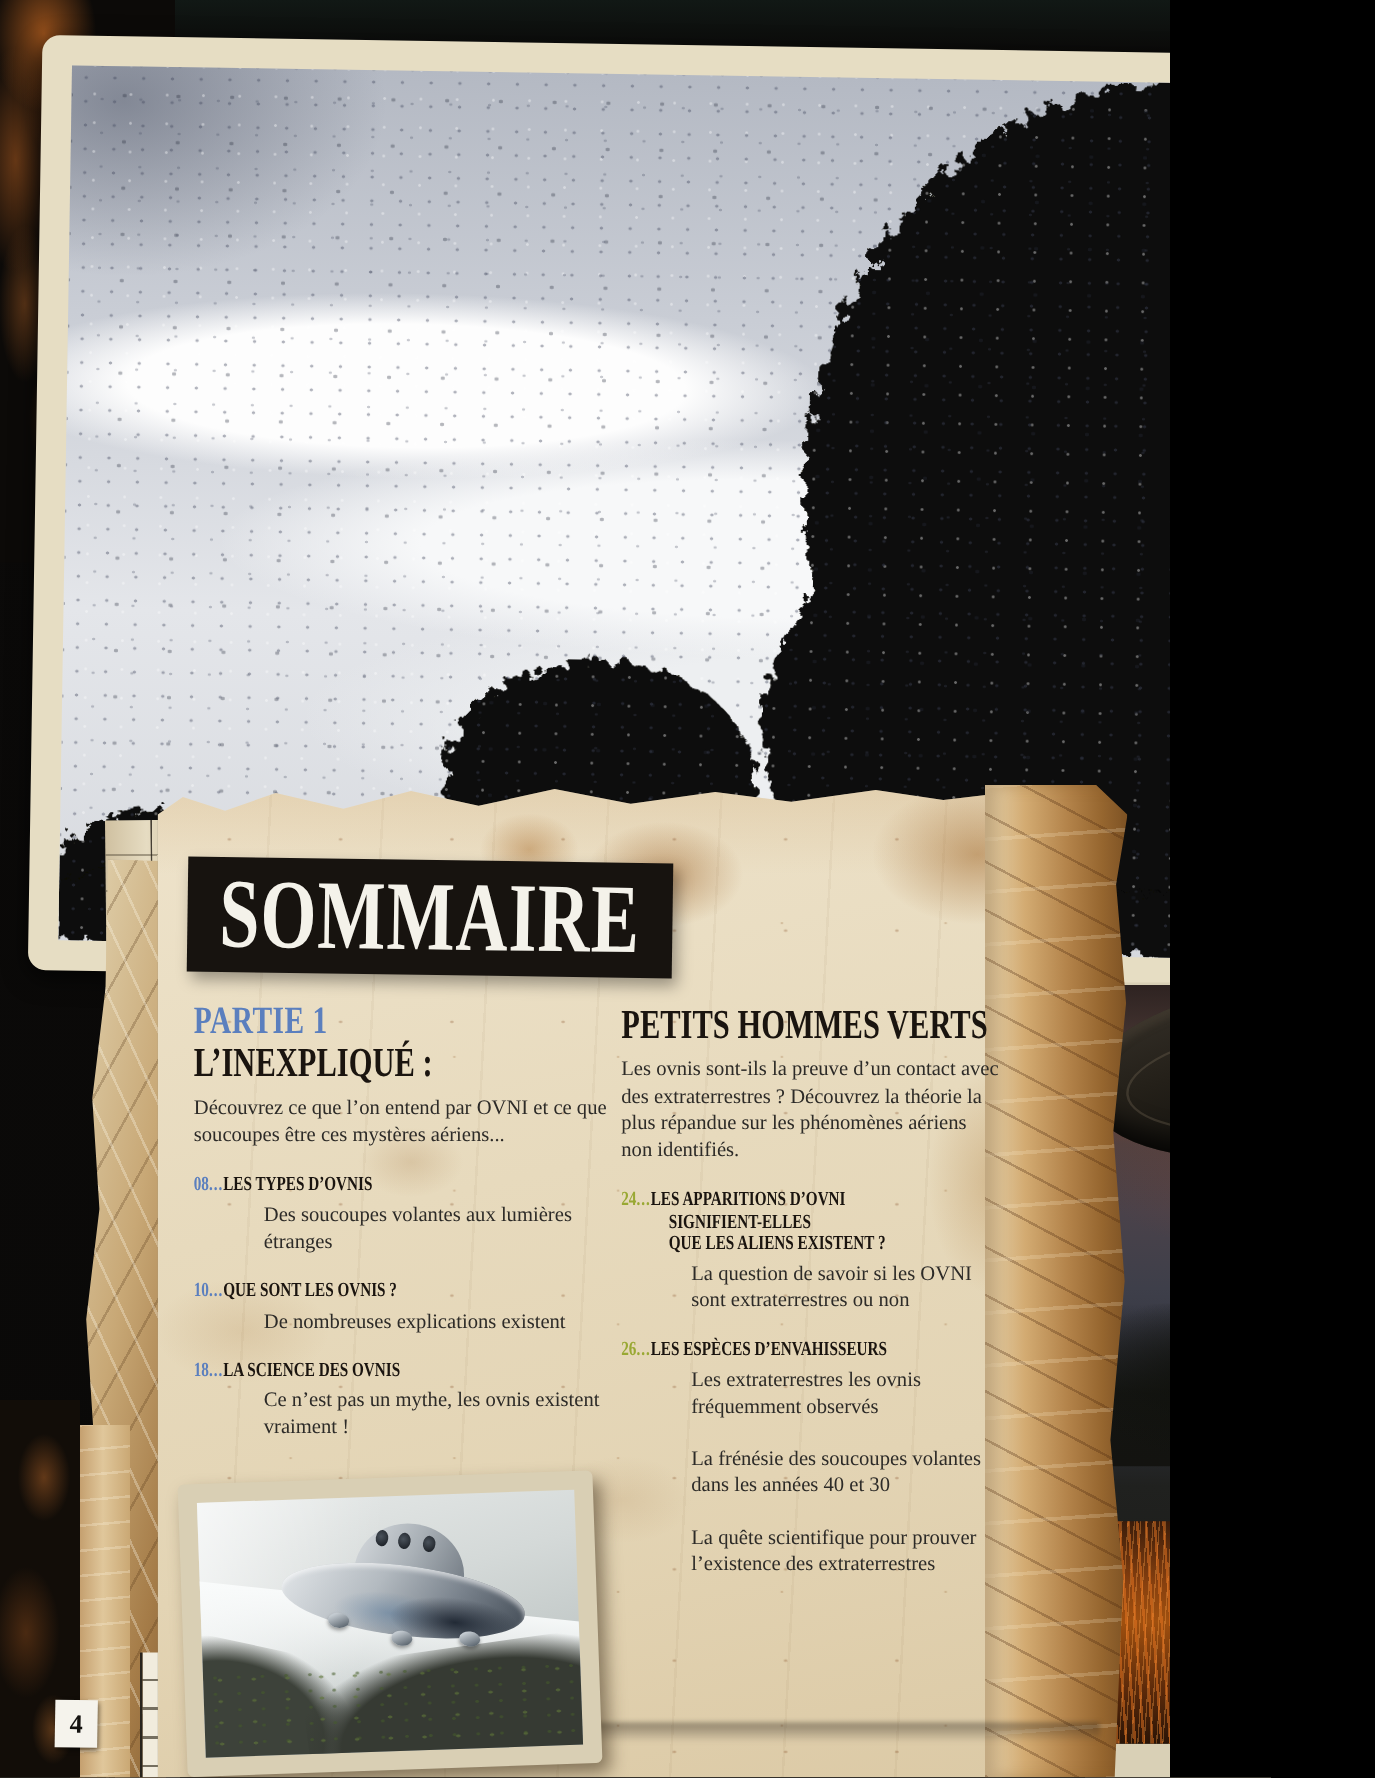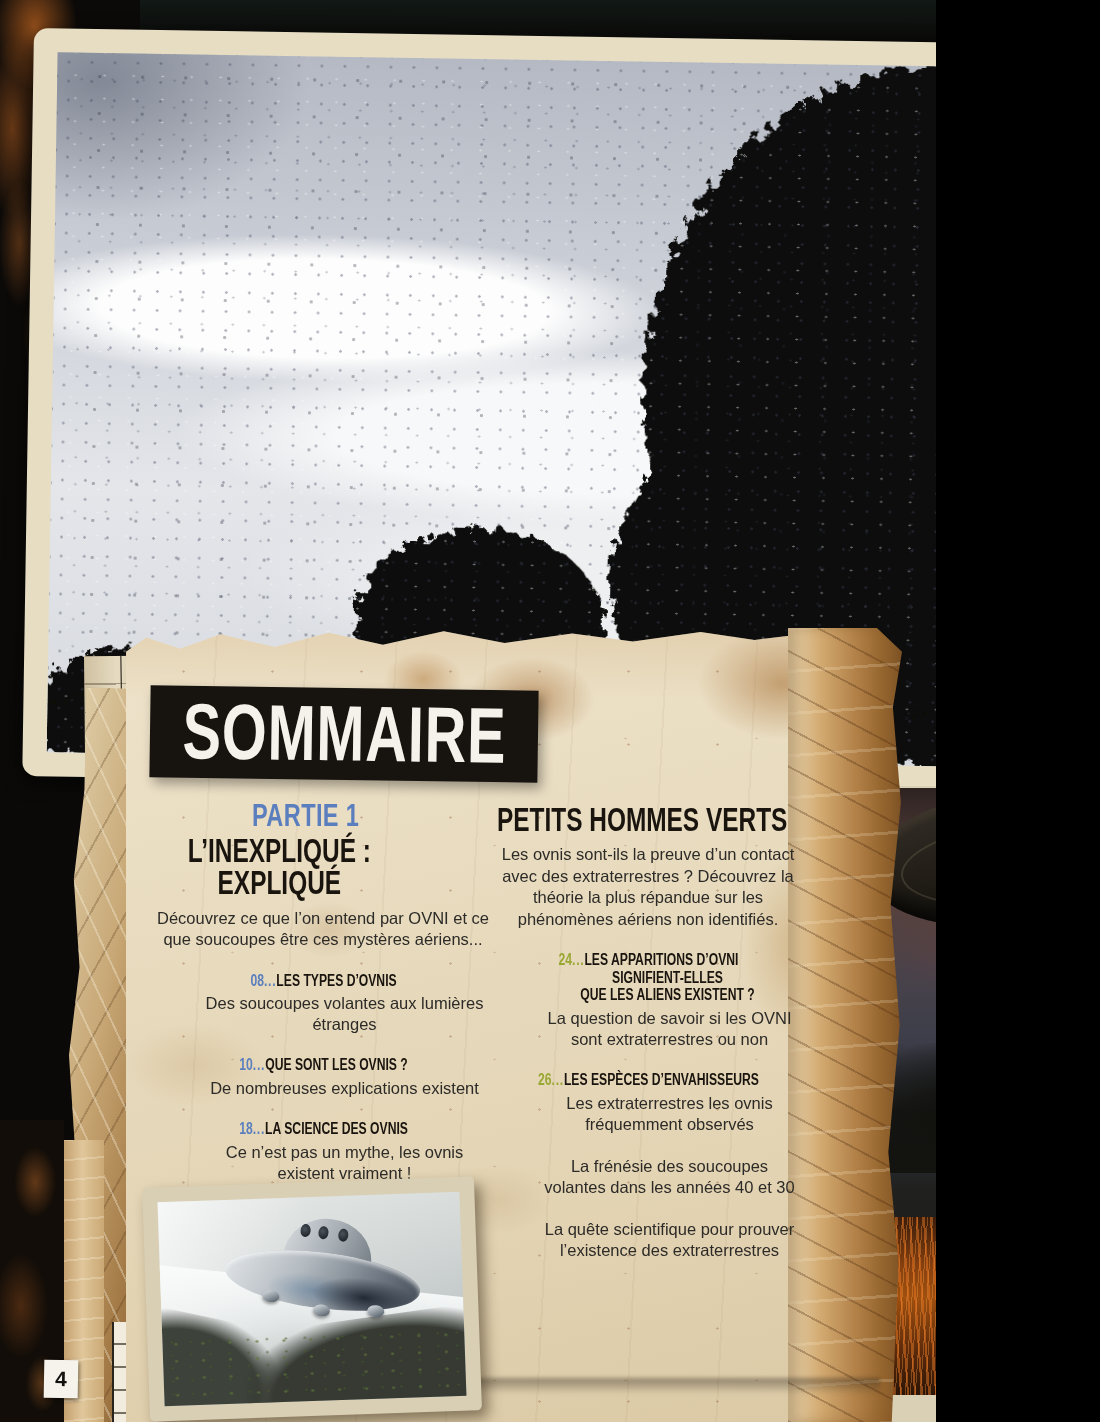--- a/index.html
+++ b/index.html
@@ -1,18 +1,18 @@
 <!DOCTYPE html>
 <html><head>
 <meta charset="utf-8">
 <style>
   html,body{margin:0;padding:0;background:#000;}
   .canvas{position:relative;width:936px;height:1422px;overflow:hidden;
           background:linear-gradient(180deg,#111815 0%,#0b0a09 3%,#0a0908 100%);
-          font-family:Liberation Sans, sans-serif;text-align:center;}
+          font-family:Liberation Serif, serif;}
 
   
   .leather-tl{position:absolute;left:-10px;top:-10px;width:150px;height:460px;
     background:
       radial-gradient(ellipse 60px 90px at 30% 8%, rgba(170,90,30,.85), rgba(170,90,30,0) 70%),
       radial-gradient(ellipse 40px 120px at 15% 30%, rgba(140,75,28,.7), rgba(140,75,28,0) 75%),
       radial-gradient(ellipse 55px 70px at 45% 20%, rgba(90,45,15,.8), rgba(90,45,15,0) 70%),
       radial-gradient(ellipse 30px 90px at 20% 55%, rgba(150,85,35,.55), rgba(150,85,35,0) 70%),
       radial-gradient(ellipse 26px 60px at 35% 75%, rgba(110,60,22,.5), rgba(110,60,22,0) 75%),
       #0c0a08;filter:blur(.5px);}
@@ -145,21 +145,21 @@
   .hblock{margin-top:4px;font-weight:700;font-size:33px;line-height:.98;color:#1a140f;}
   .hblock span{display:block;}
   .hblock .cx{transform:scaleX(.74);}
   .intro{margin-top:8px;font-size:16.5px;line-height:1.3;color:#2d2b28;}
   .entry{margin-top:21px;}
   .e-head{font-weight:700;font-size:16px;line-height:1.1;color:#1a140f;}
   .e-head .wrap{display:inline-block;width:132%;transform:scaleX(.76);transform-origin:0 0;}
   .e-head .tline{display:block;margin-left:50px;}
   .num{font-weight:700;}
   .dots{letter-spacing:1px;}
-  .e-desc{margin-top:4px;margin-left:43px;font-size:16.5px;line-height:1.28;color:#2d2b28;}
+  .e-desc{margin-top:4px;margin-left:56px;font-size:16.5px;line-height:1.28;color:#2d2b28;}
 
   
   .photo-saucer{position:absolute;left:146px;top:1182px;width:332px;height:234px;
     background:#d9cfb4;border-radius:5px;padding:15px;box-sizing:border-box;
     transform:rotate(-2deg);box-shadow:6px 8px 14px rgba(60,45,25,.55);}
   .photo-saucer-inner{position:relative;width:100%;height:100%;overflow:hidden;
     background:
       linear-gradient(100deg, rgba(255,255,255,.65) 0%, rgba(255,255,255,0) 45%),
       linear-gradient(165deg,#e6e9e8 0%,#d4d9d8 40%,#bfc6c5 75%,#aeb5b4 100%);}
   .fogband{position:absolute;left:-20px;top:86px;width:120%;height:90px;transform:rotate(8deg);
@@ -260,23 +260,20 @@
   <div class="banner">
     <span class="t">SOMMAIRE</span>
   </div>
 
   <div class="col col-left">
     <div class="part-label p1c"><span class="cx">PARTIE 1</span></div>
     <div class="hblock">
       <span>
           <span class="cx">L’INEXPLIQUÉ :</span>
         </span>
-      <span>
-          <span class="cx">EXPLIQUÉ</span>
-        </span>
     </div>
     <div class="intro">Découvrez ce que l’on entend par OVNI et ce que soucoupes être ces mystères aériens...</div>
 
     <div class="entry">
       <div class="e-head">
         <span class="wrap"><b class="num p1c">08</b><b class="dots p1c">...</b><span>LES TYPES D’OVNIS</span></span>
       </div>
       <div class="e-desc">Des soucoupes volantes aux lumières étranges</div>
     </div>
 

